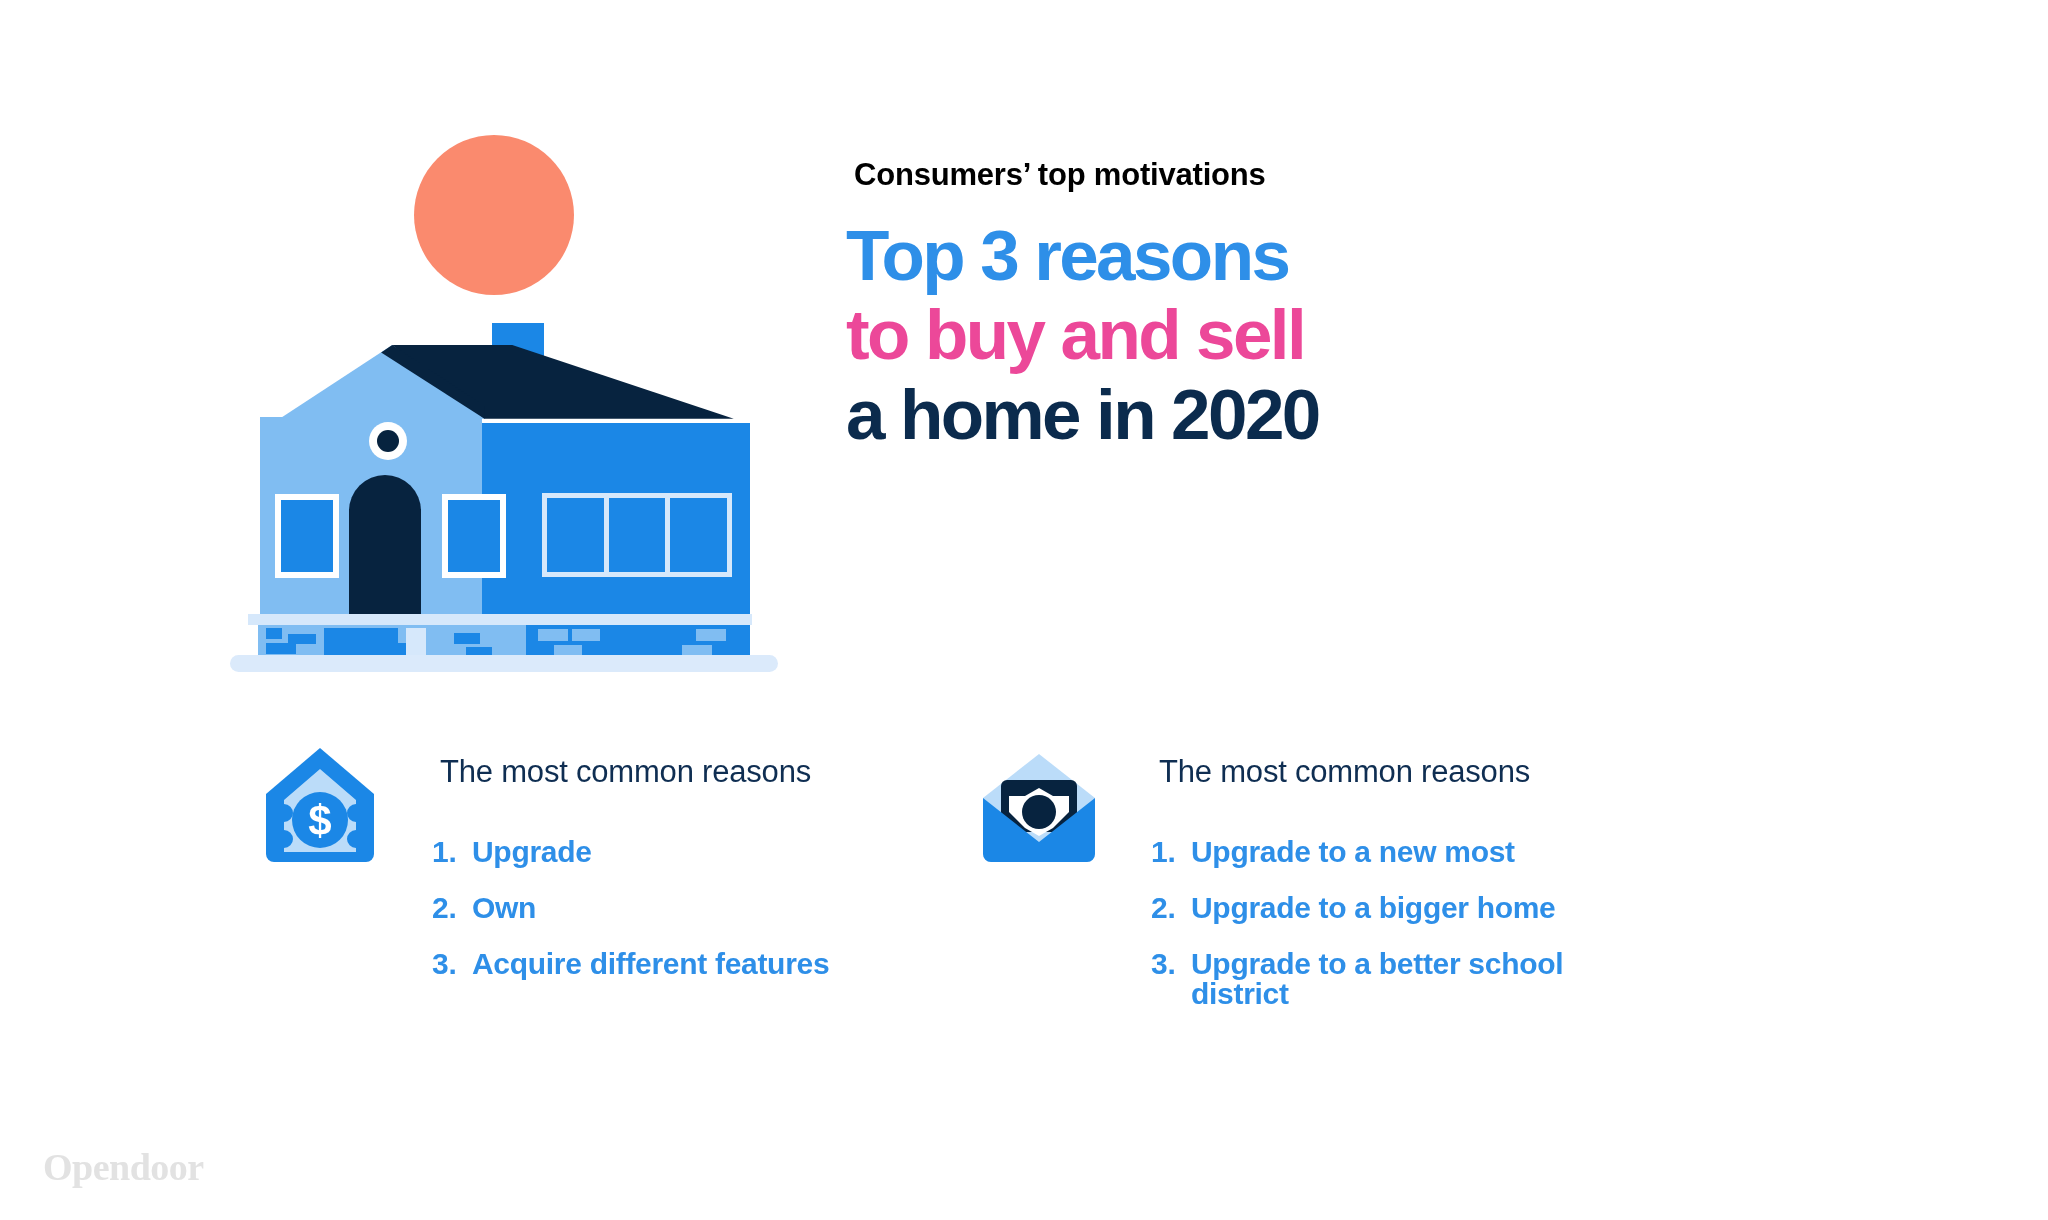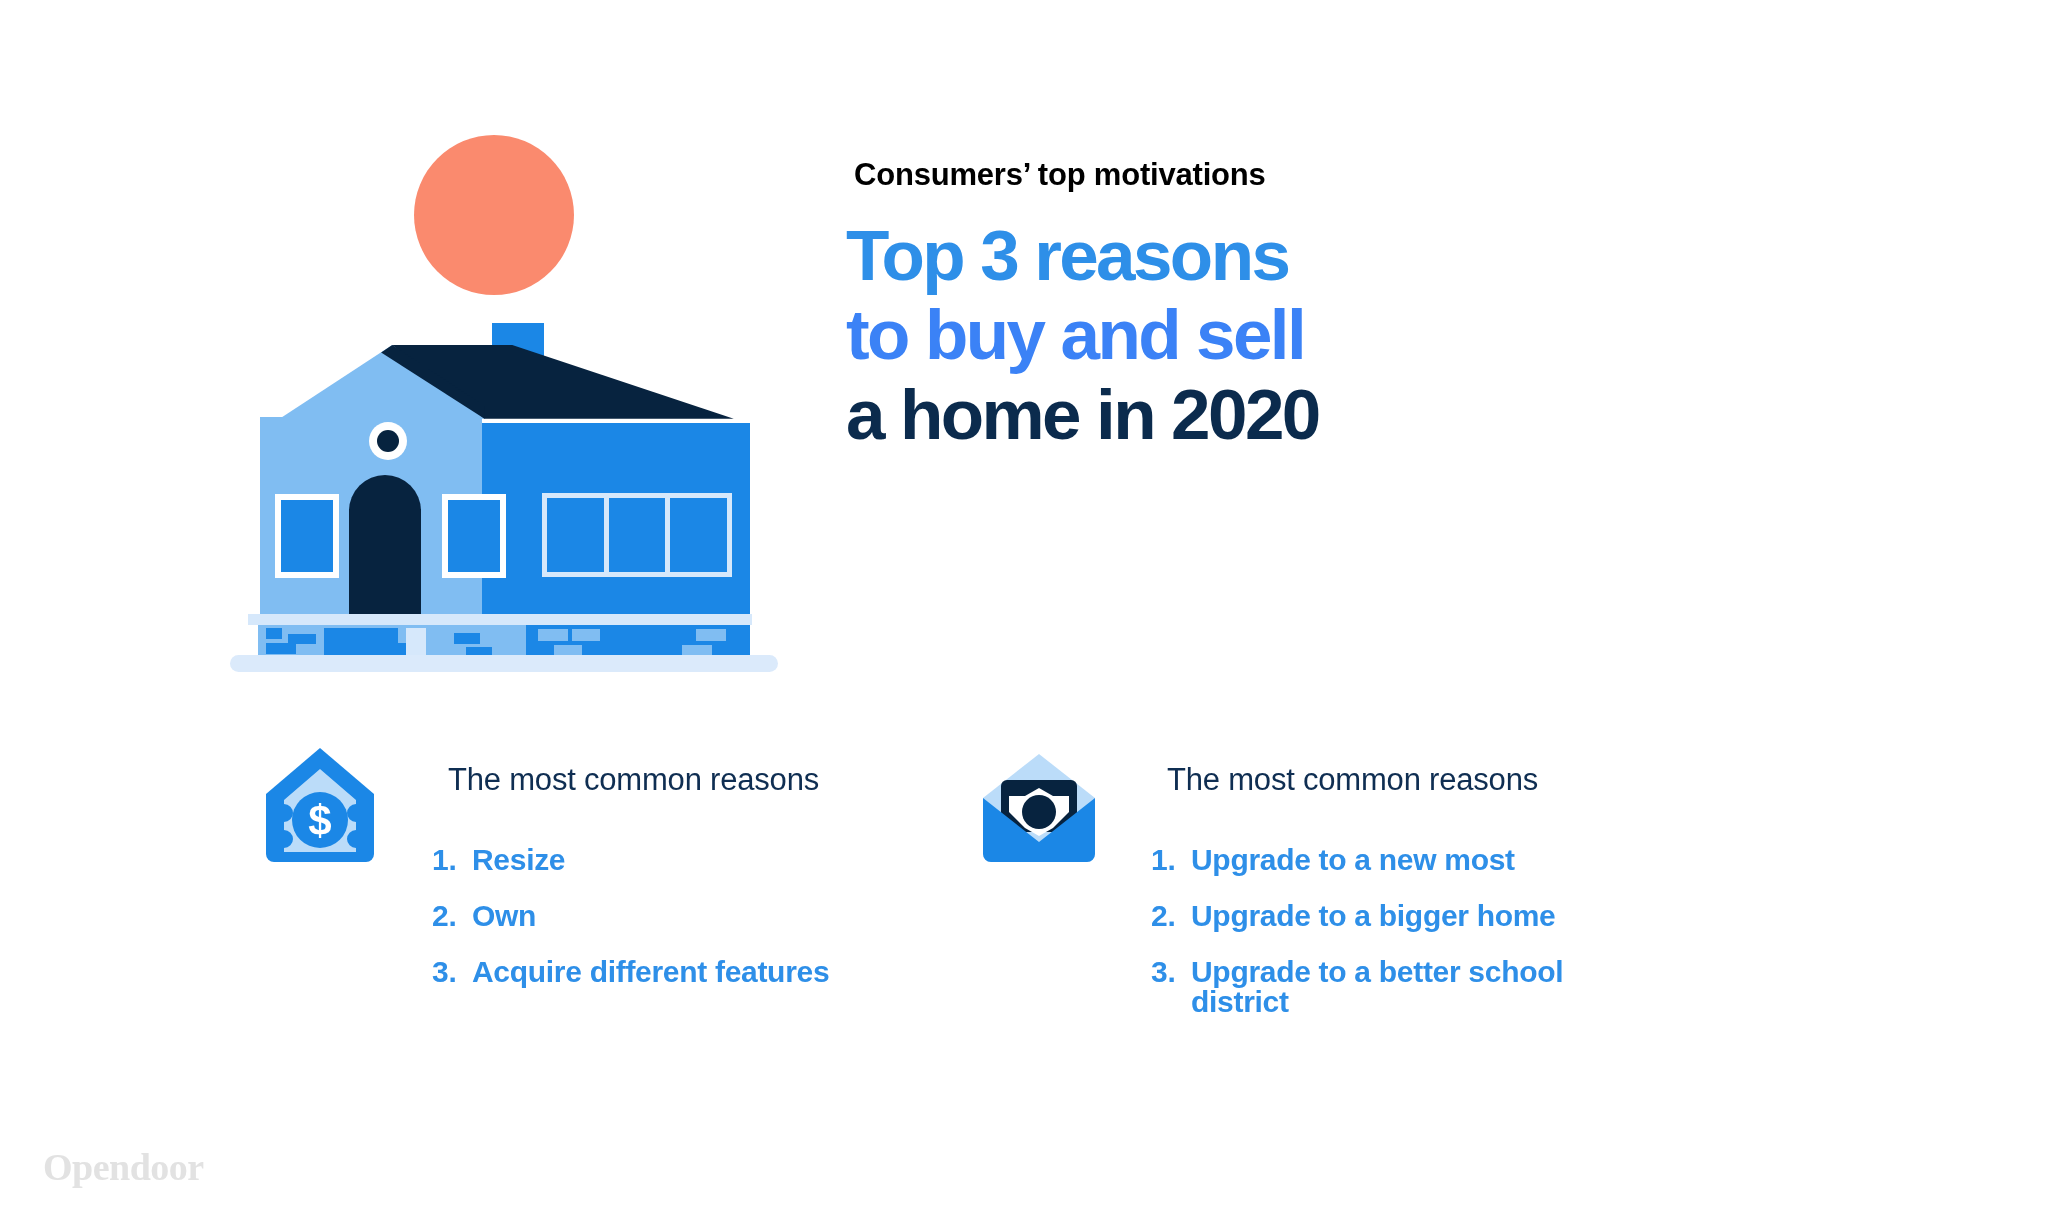--- a/index.html
+++ b/index.html
@@ -207,21 +207,21 @@
     margin: 8px;
   }
   .headline {
     margin: 22px 0 0 0;
     font-size: 71px;
     font-weight: bold;
     line-height: 1.12;
     letter-spacing: -2.6px;
   }
   .headline .l1 { color: #2E8FE8; display: block; }
-  .headline .l2 { color: #3b82f6; display: block; }
+  .headline .l2 { color: #ec4899; display: block; }
   .headline .l3 { color: #0B2B4D; display: block; }
 
   
   .col {
     position: absolute;
     top: 742px;
   }
   #col-buy  { left: 256px;  width: 620px; }
   #col-sell { left: 975px;  width: 620px; }
 
@@ -232,21 +232,21 @@
     width: 128px;
     height: 128px;
   }
   .col-body {
     position: absolute;
     left: 176px;
     top: 0;
     width: 460px;
   }
   .col-lede {
-    margin: 16px;
+    margin: 8px;
     color: #0F2E52;
     font-size: 31px;
     font-weight: normal;
     line-height: 1.45;
     letter-spacing: -0.2px;
   }
   .col-list {
     margin: 42px 0 0 0;
     padding: 0;
     list-style: none;
@@ -364,21 +364,21 @@
       <circle cx="64" cy="78" r="28" fill="#1B87E6"></circle>
       <text x="64" y="78" text-anchor="middle" dominant-baseline="central" fill="#FFFFFF" font-family="Liberation Sans, sans-serif" font-size="42" font-weight="bold">$</text>
     </svg>
     <div class="col-body">
       <p class="col-lede">
         <span>The most common reasons</span><br>
       </p>
       <ol class="col-list">
         <li>
           <span class="num">1.</span>
-          <span class="txt">Resize</span>
+          <span class="txt">Upgrade</span>
         </li>
         <li>
           <span class="num">2.</span>
           <span class="txt">Own</span>
         </li>
         <li>
           <span class="num">3.</span>
           <span class="txt">Acquire different features</span>
         </li>
       </ol>

